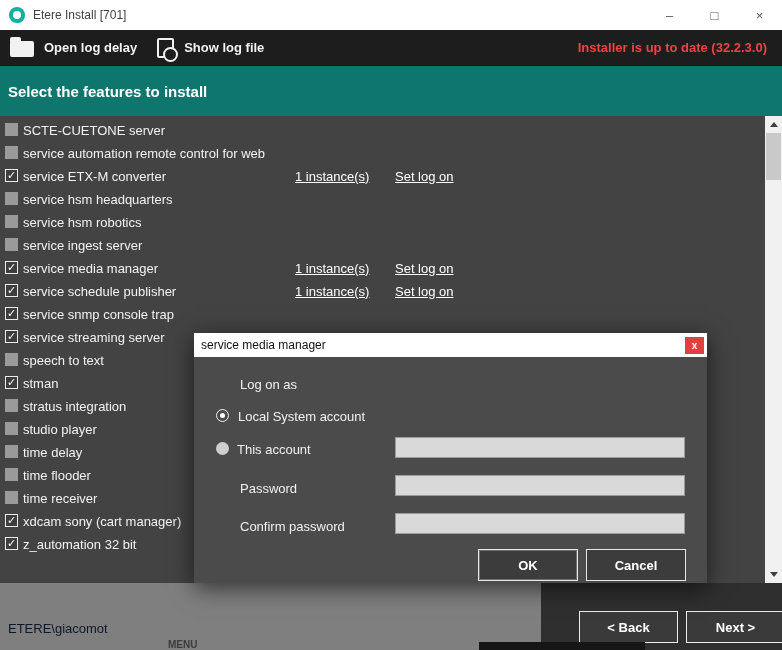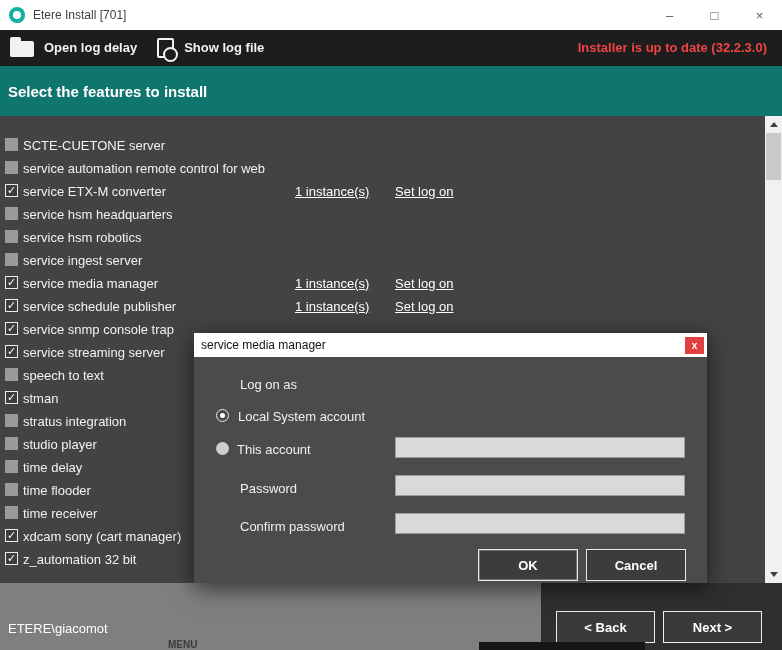--- a/index.html
+++ b/index.html
@@ -28,21 +28,21 @@
   .folder-icon::before { content:""; position:absolute; top:-4px; left:0; width:11px; height:5px; background:#f2f2f2; border-radius:2px 2px 0 0; }
   .logfile-icon { width:17px; height:20px; border:2px solid #f2f2f2; border-radius:2px; position:relative; background:#1d1d1d; }
   .logfile-icon::after { content:""; position:absolute; right:-6px; bottom:-6px; width:11px; height:11px; border:2px solid #f2f2f2; border-radius:50%; background:#1d1d1d; }
   .toolbar-status { margin-left:auto; margin-right:15px; font-weight:bold; font-size:13px; color:#ef4444; white-space:nowrap; }
 
   
   .header { position:absolute; top:65px; left:0; width:782px; height:51px; background:#0f766e; border-top:1px solid #161616; display:flex; align-items:center; }
   .header-title { margin-left:8px; font-weight:bold; font-size:15px; color:#ffffff; }
 
   
-  .feature-list { position:absolute; top:116px; left:0; width:765px; height:467px; background:#434343; padding-top:18px; overflow:hidden; }
+  .feature-list { position:absolute; top:116px; left:0; width:765px; height:467px; background:#434343; padding-top:3px; overflow:hidden; }
   .feature-row { position:relative; height:23px; }
   .checkbox { position:absolute; left:5px; top:4px; width:13px; height:13px; cursor:pointer; }
   .checkbox.unchecked { background:#9a9a9a; }
   .checkbox.checked { background:#3d3d3d; border:1px solid #ececec; color:#ffffff; font-size:11px; line-height:11px; text-align:center; }
   .checkbox.checked::after { content:"✓"; }
   .feature-label { position:absolute; left:23px; top:4px; font-size:13px; color:#f2f2f2; white-space:nowrap; }
   .link { position:absolute; top:4px; font-size:13px; color:#ffffff; text-decoration:underline; cursor:pointer; white-space:nowrap; }
   .link-instances { left:295px; }
   .link-setlogon { left:395px; }
 
@@ -75,22 +75,22 @@
   .pwd-label  { left:46px; top:148px; }
   .pwd-input  { left:201px; top:142px; }
   .cfm-label  { left:46px; top:186px; }
   .cfm-input  { left:201px; top:180px; }
   .dlg-btn { position:absolute; top:216px; width:100px; height:32px; background:#3c3c3c; border:1px solid #e8e8e8; color:#ffffff; font-weight:bold; font-size:13px; font-family:inherit; cursor:pointer; }
   .ok-btn { left:284px; box-shadow:inset 0 0 0 1px #6f6f6f; }
   .cancel-btn { left:392px; }
 
   
   .footer-left { position:absolute; left:0; top:583px; width:541px; height:67px; background:#7f7f7f; }
-  .footer-user { position:absolute; left:8px; top:38px; font-size:13px; color:#ffffff; white-space:nowrap; }
-  .nav-btn { position:absolute; top:611px; width:99px; height:32px; background:#3a3a3a; border:1px solid #ececec; color:#ffffff; font-weight:bold; font-size:13px; font-family:inherit; cursor:pointer; }
+  .footer-user { position:absolute; left:8px; top:38px; font-size:13px; color:#0f172a; white-space:nowrap; }
+  .nav-btn { position:absolute; top:611px; width:99px; height:32px; background:#3a3a3a; border:1px solid #ececec; color:#ffffff; font-weight:bold; font-size:13px; font-family:inherit; cursor:pointer;margin-left:23px; }
   .back-btn { left:556px; }
   .next-btn { left:663px; }
   .menu-fragment { position:absolute; left:168px; top:639px; font-size:10px; font-weight:bold; color:#3c3c3c; z-index:21; }
   .bottom-fragment { position:absolute; left:479px; top:642px; width:166px; height:8px; background:#161616; z-index:20; }
 </style>
 </head>
 <body>
 
 <div class="titlebar">
   <span class="etere-icon"></span>

